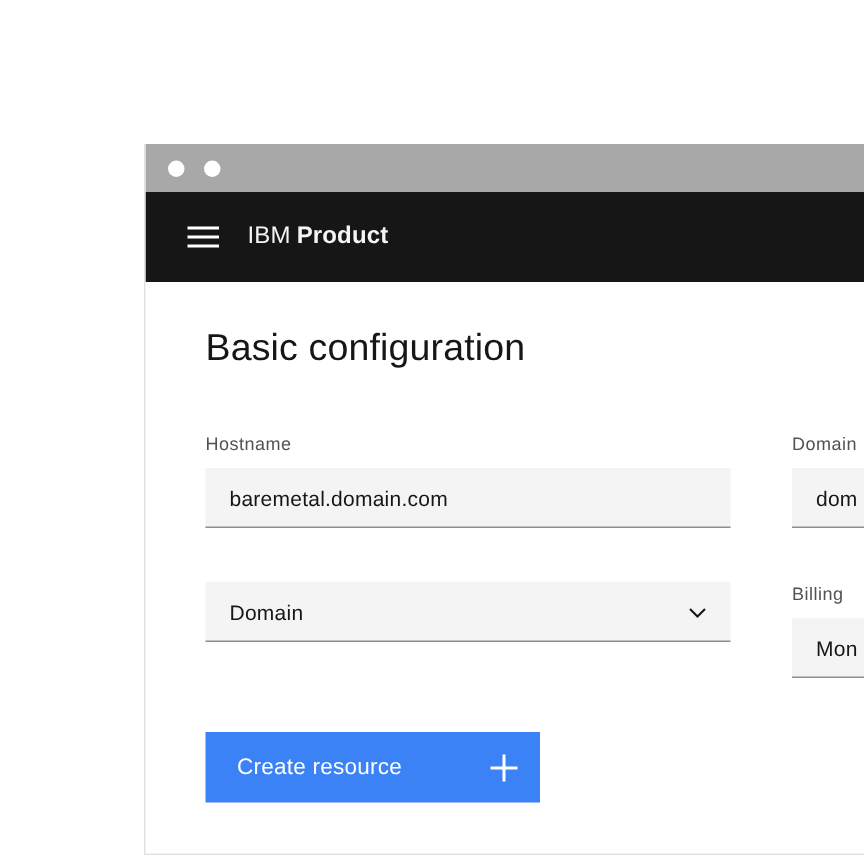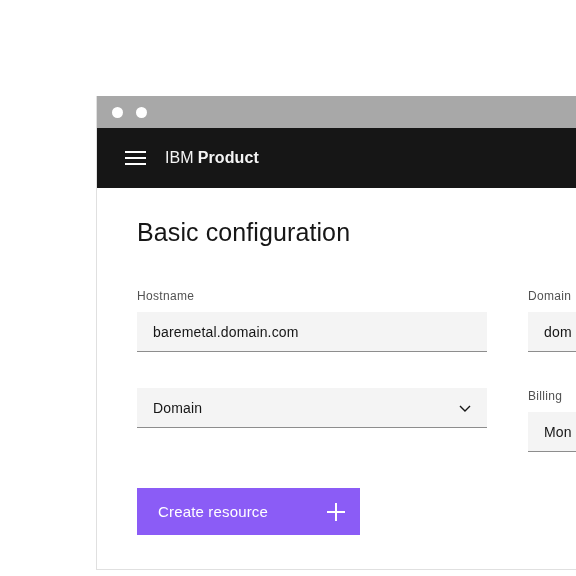--- a/index.html
+++ b/index.html
@@ -142,21 +142,21 @@
     width: 16px;
     height: 16px;
     display: block;
   }
 
   
   #create-resource-button {
     margin-top: 10px;
     width: 223px;
     height: 47px;
-    background: #8b5cf6;
+    background: #3b82f6;
     border: none;
     display: flex;
     align-items: center;
     justify-content: space-between;
     padding: 0 15px 0 21px;
     cursor: pointer;
     font-family: "Liberation Sans", sans-serif;
   }
   #create-resource-button .btn-label {
     color: #ffffff;

